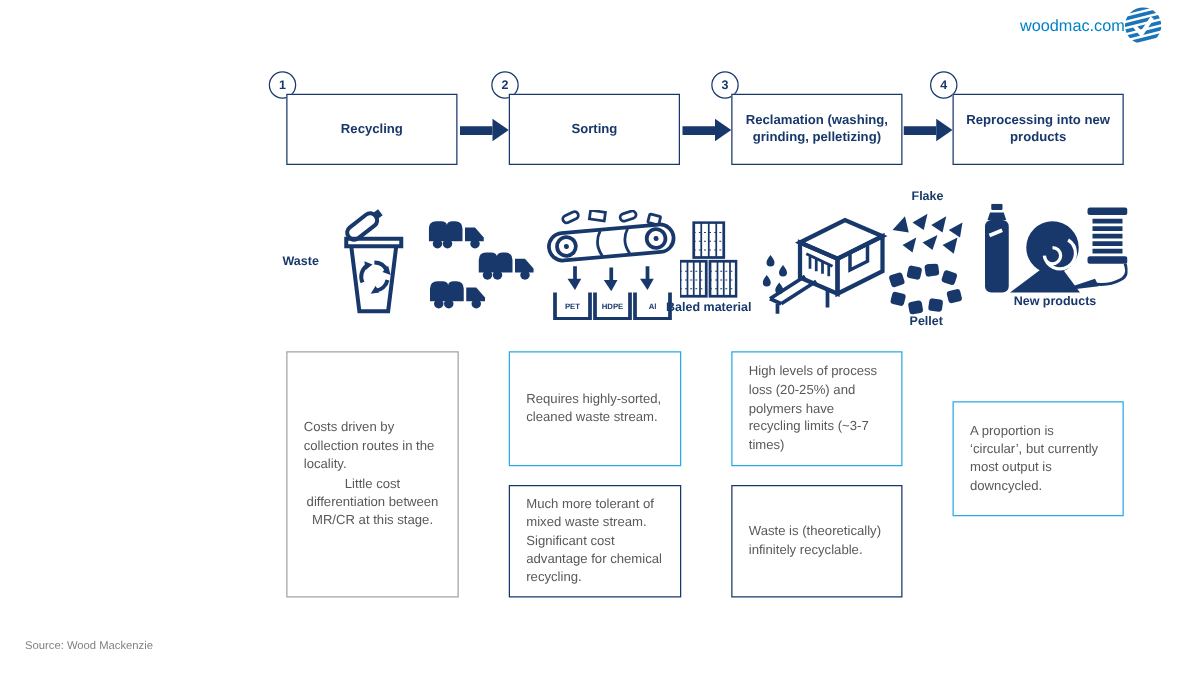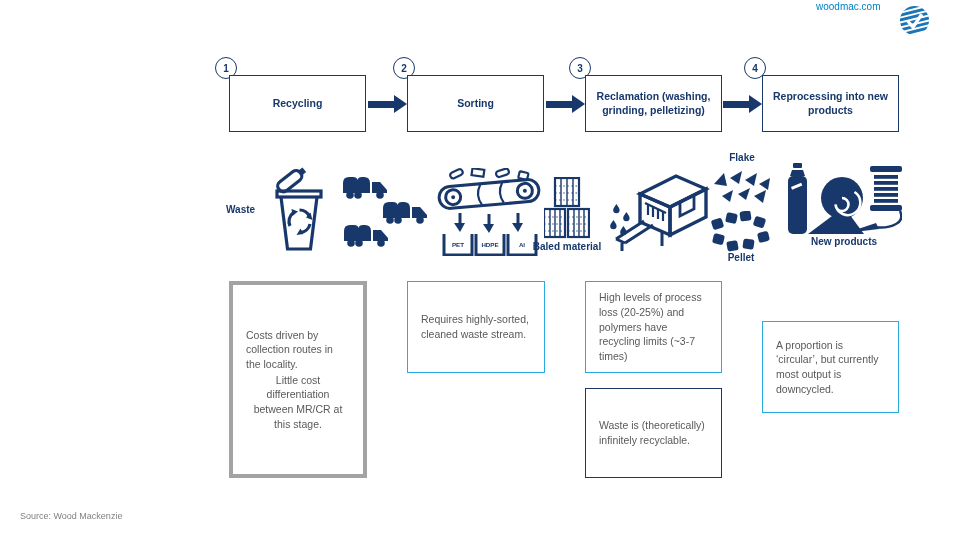--- a/index.html
+++ b/index.html
@@ -1,20 +1,20 @@
 <!DOCTYPE html>
 <html><head>
 <meta charset="utf-8">
 <style>
   html,body { margin:0; padding:0; background:#ffffff; }
   .stage { position:relative; width:960px; height:540px; background:#fff;
            font-family:"Liberation Sans", sans-serif; overflow:hidden; }
 
   
-  .site { position:absolute; top:1px; left:816px; font-size:10px; color:#0081C6; text-decoration:none; }
+  .site { position:absolute; top:13px; left:816px; font-size:13px; color:#0081C6; text-decoration:none; }
   .logo { position:absolute; top:5px; left:899px; width:31px; height:31px; }
 
   
   .flow-box { position:absolute; top:75px; width:137px; height:57px; box-sizing:border-box;
               border:1.6px solid #18386B; background:#fff; color:#18386B;
               font-weight:bold; font-size:10.5px; line-height:1.3; text-align:center;
               display:flex; align-items:center; justify-content:center; padding:0 10px; }
   .step-circle { position:absolute; top:57px; width:22px; height:22px; box-sizing:border-box;
                  border:1.3px solid #18386B; border-radius:50%; background:#fff; color:#18386B;
                  font-size:10px; font-weight:bold; display:flex; align-items:center; justify-content:center; }
@@ -33,21 +33,21 @@
   .row-label { position:absolute; left:67px; width:115px; color:#fff; font-size:13px; line-height:1.35;
                display:flex; align-items:center; justify-content:center; text-align:center; }
   .row-label.mech { top:281px; height:92px; background:#00A3E2; }
   .row-label.chem { top:388px; height:90px; background:#123A6B; }
 
   .cell { position:absolute; box-sizing:border-box; background:#fff; color:#58595B;
           font-size:10.5px; line-height:1.4; display:flex; flex-direction:column;
           justify-content:center; padding:10px 13px; }
   .cell.top { top:281px; height:92px; border:1.5px solid #29ABE2; }
   .cell.bot { top:388px; height:90px; border:1.5px solid #18386B; }
-  .cell.gray { left:229px; top:281px; width:138px; height:197px; border:4px solid #a3a3a3; }
+  .cell.gray { left:229px; top:281px; width:138px; height:197px; border:1px solid #a3a3a3; }
   .cell.gray p { margin:0; }
   .cell.gray p + p { margin-top:1px;text-align:center; }
   .c2 { left:407px; width:138px; }
   .c3 { left:585px; width:137px; }
   .c4 { left:762px; width:137px;margin-top:40px; }
 
   .source { position:absolute; left:20px; top:511px; font-size:9px; color:#808080; }
 
   svg .stroke { stroke:#18386B; fill:none; }
   svg .fill   { fill:#18386B; stroke:none; }
@@ -263,17 +263,18 @@
   <div class="icon-label" style="left:788px;top:236px;width:112px">New products</div>
 
 
   <div class="cell gray">
     <p>Costs driven by collection routes in the locality.</p>
     <p>Little cost differentiation between MR/CR at this stage.</p>
   </div>
   <div class="cell top c2">Requires highly-sorted, cleaned waste stream.</div>
   <div class="cell top c3">High levels of process loss (20-25%) and polymers have recycling limits (~3-7 times)</div>
   <div class="cell top c4">A proportion is ‘circular’, but currently most output is downcycled.</div>
+  <div class="cell bot c2">Much more tolerant of mixed waste stream. Significant cost advantage for chemical recycling.</div>
   <div class="cell bot c3">Waste is (theoretically) infinitely recyclable.</div>
 
   <div class="source">Source: Wood Mackenzie</div>
 
 </div>
 
 </body></html>

